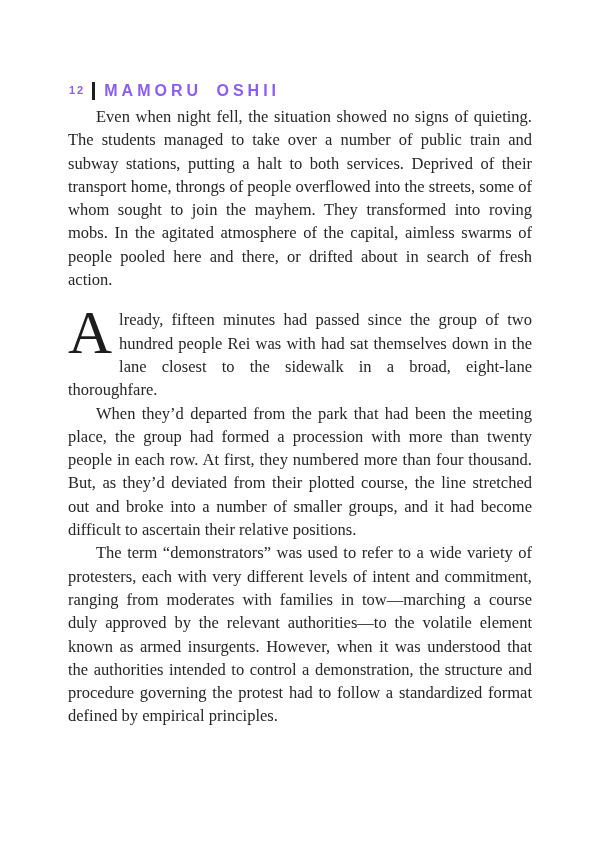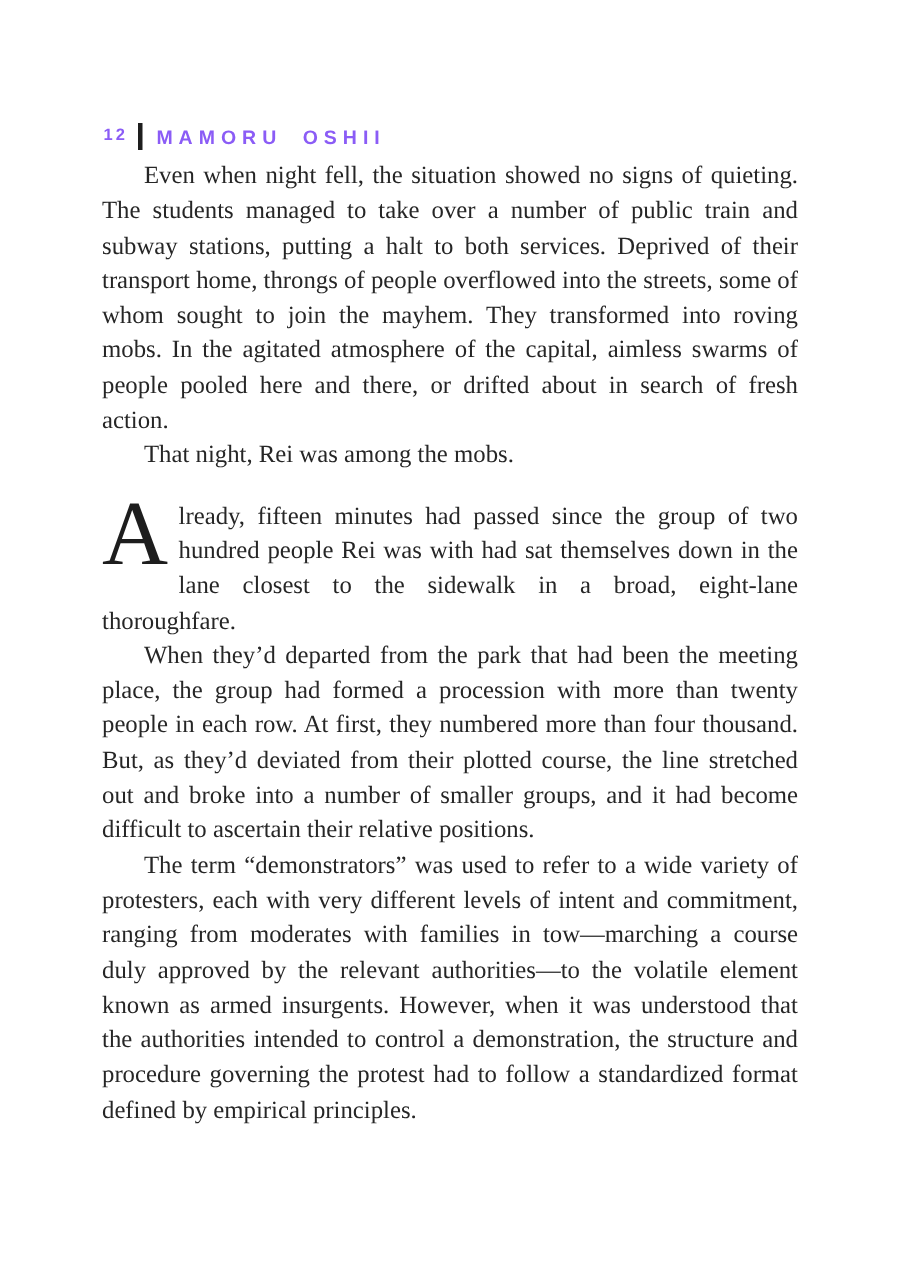--- a/index.html
+++ b/index.html
@@ -32,21 +32,21 @@
     margin-right: 7px;
     transform: translateY(-1px);
   }
   .header-separator {
     width: 3px;
     height: 18px;
     background: #1e1e1e;
     margin-right: 9px;
   }
   .running-title {
-    font-size: 13px;
+    font-size: 16px;
     font-weight: 700;
     letter-spacing: 4px;
     word-spacing: 6px;
     text-transform: uppercase;
   }
   .page-body {
     position: absolute;
     left: 68px;
     top: 105px;
     width: 464px;
@@ -85,18 +85,17 @@
 <body>
 
 <div class="page">
   <div class="running-header">
     <span class="page-number">12</span>
     <span class="header-separator"></span>
     <span class="running-title">MAMORU OSHII</span>
   </div>
   <div class="page-body">
       <div class="para indent-para">Even when night fell, the situation showed no signs of quieting. The students managed to take over a number of public train and subway stations, putting a halt to both services. Deprived of their transport home, throngs of people overflowed into the streets, some of whom sought to join the mayhem. They transformed into roving mobs. In the agitated atmosphere of the capital, aimless swarms of people pooled here and there, or drifted about in search of fresh action.</div>
-      <div class="para indent-para">That night, Rei was among the mobs.</div>
       <div class="para dropcap-para"><span class="dropcap">A</span>lready, fifteen minutes had passed since the group of two hundred people Rei was with had sat themselves down in the lane closest to the sidewalk in a broad, eight-lane thoroughfare.</div>
       <div class="para indent-para">When they’d departed from the park that had been the meeting place, the group had formed a procession with more than twenty people in each row. At first, they numbered more than four thousand. But, as they’d deviated from their plotted course, the line stretched out and broke into a number of smaller groups, and it had become difficult to ascertain their relative positions.</div>
       <div class="para indent-para">The term “demonstrators” was used to refer to a wide variety of protesters, each with very different levels of intent and commitment, ranging from moderates with families in tow—marching a course duly approved by the relevant authorities—to the volatile element known as armed insurgents. However, when it was understood that the authorities intended to control a demonstration, the structure and procedure governing the protest had to follow a standardized format defined by empirical principles.</div>
     </div>
 </div>
 
 </body></html>

